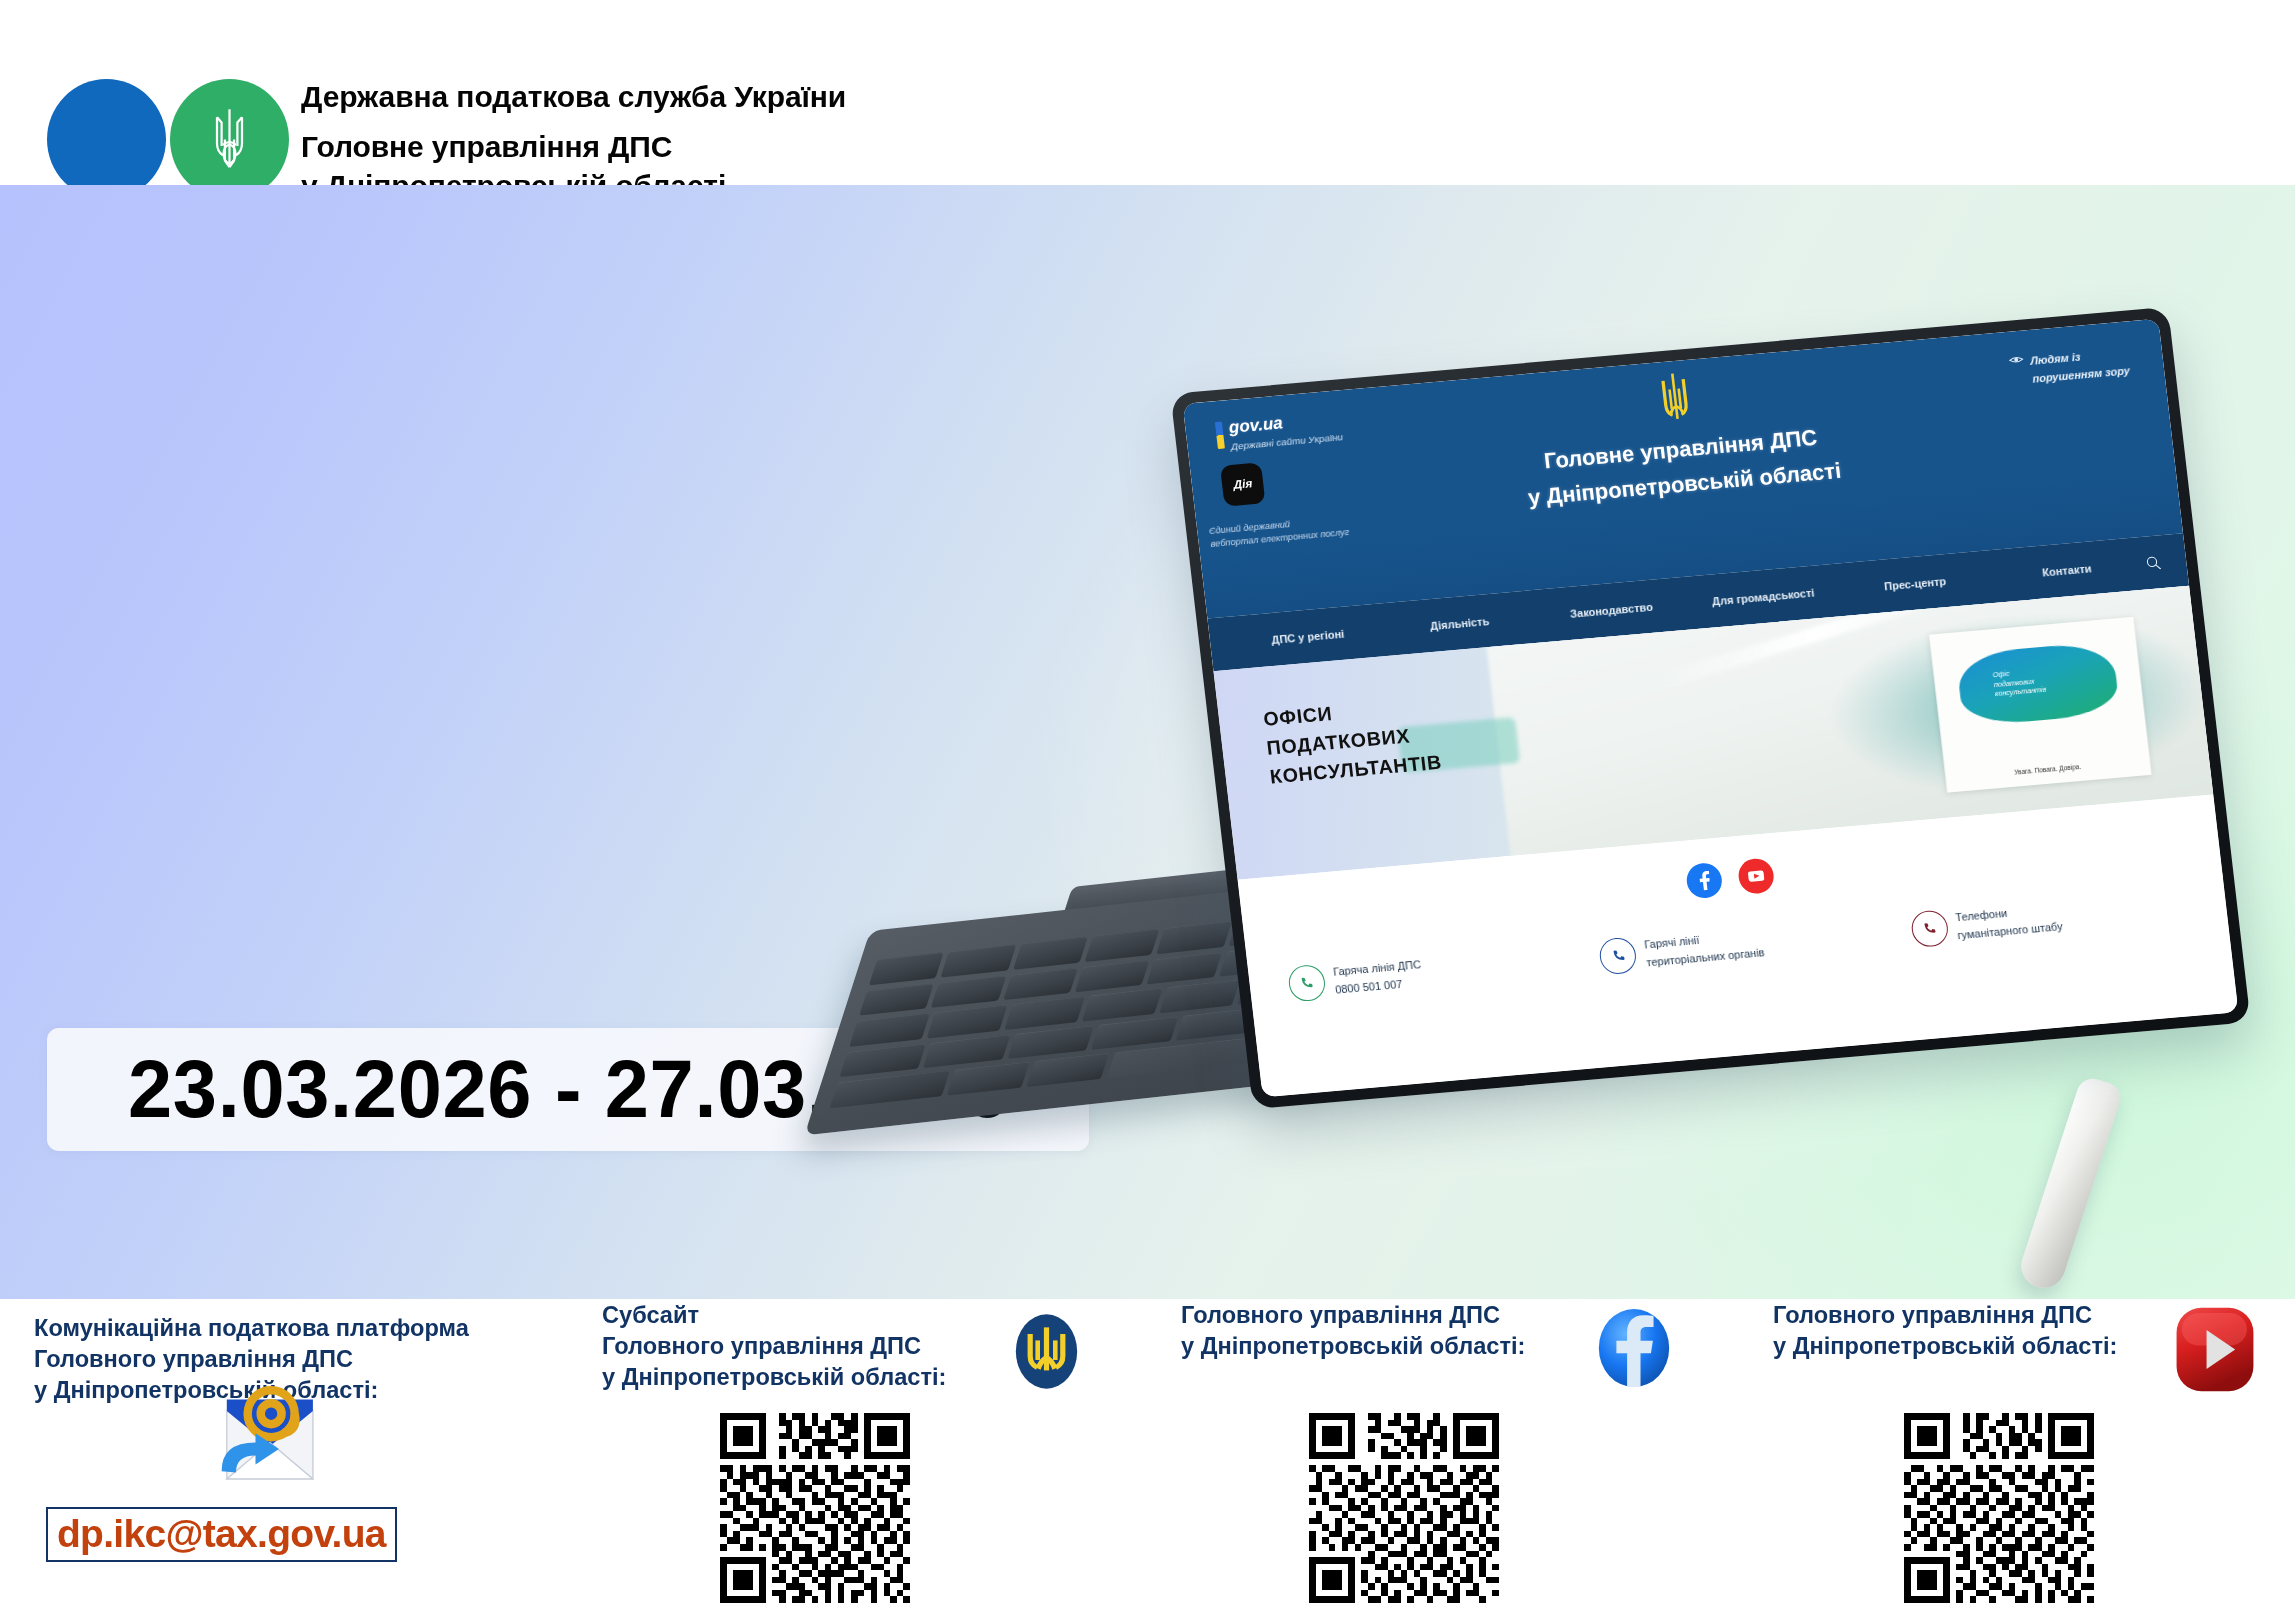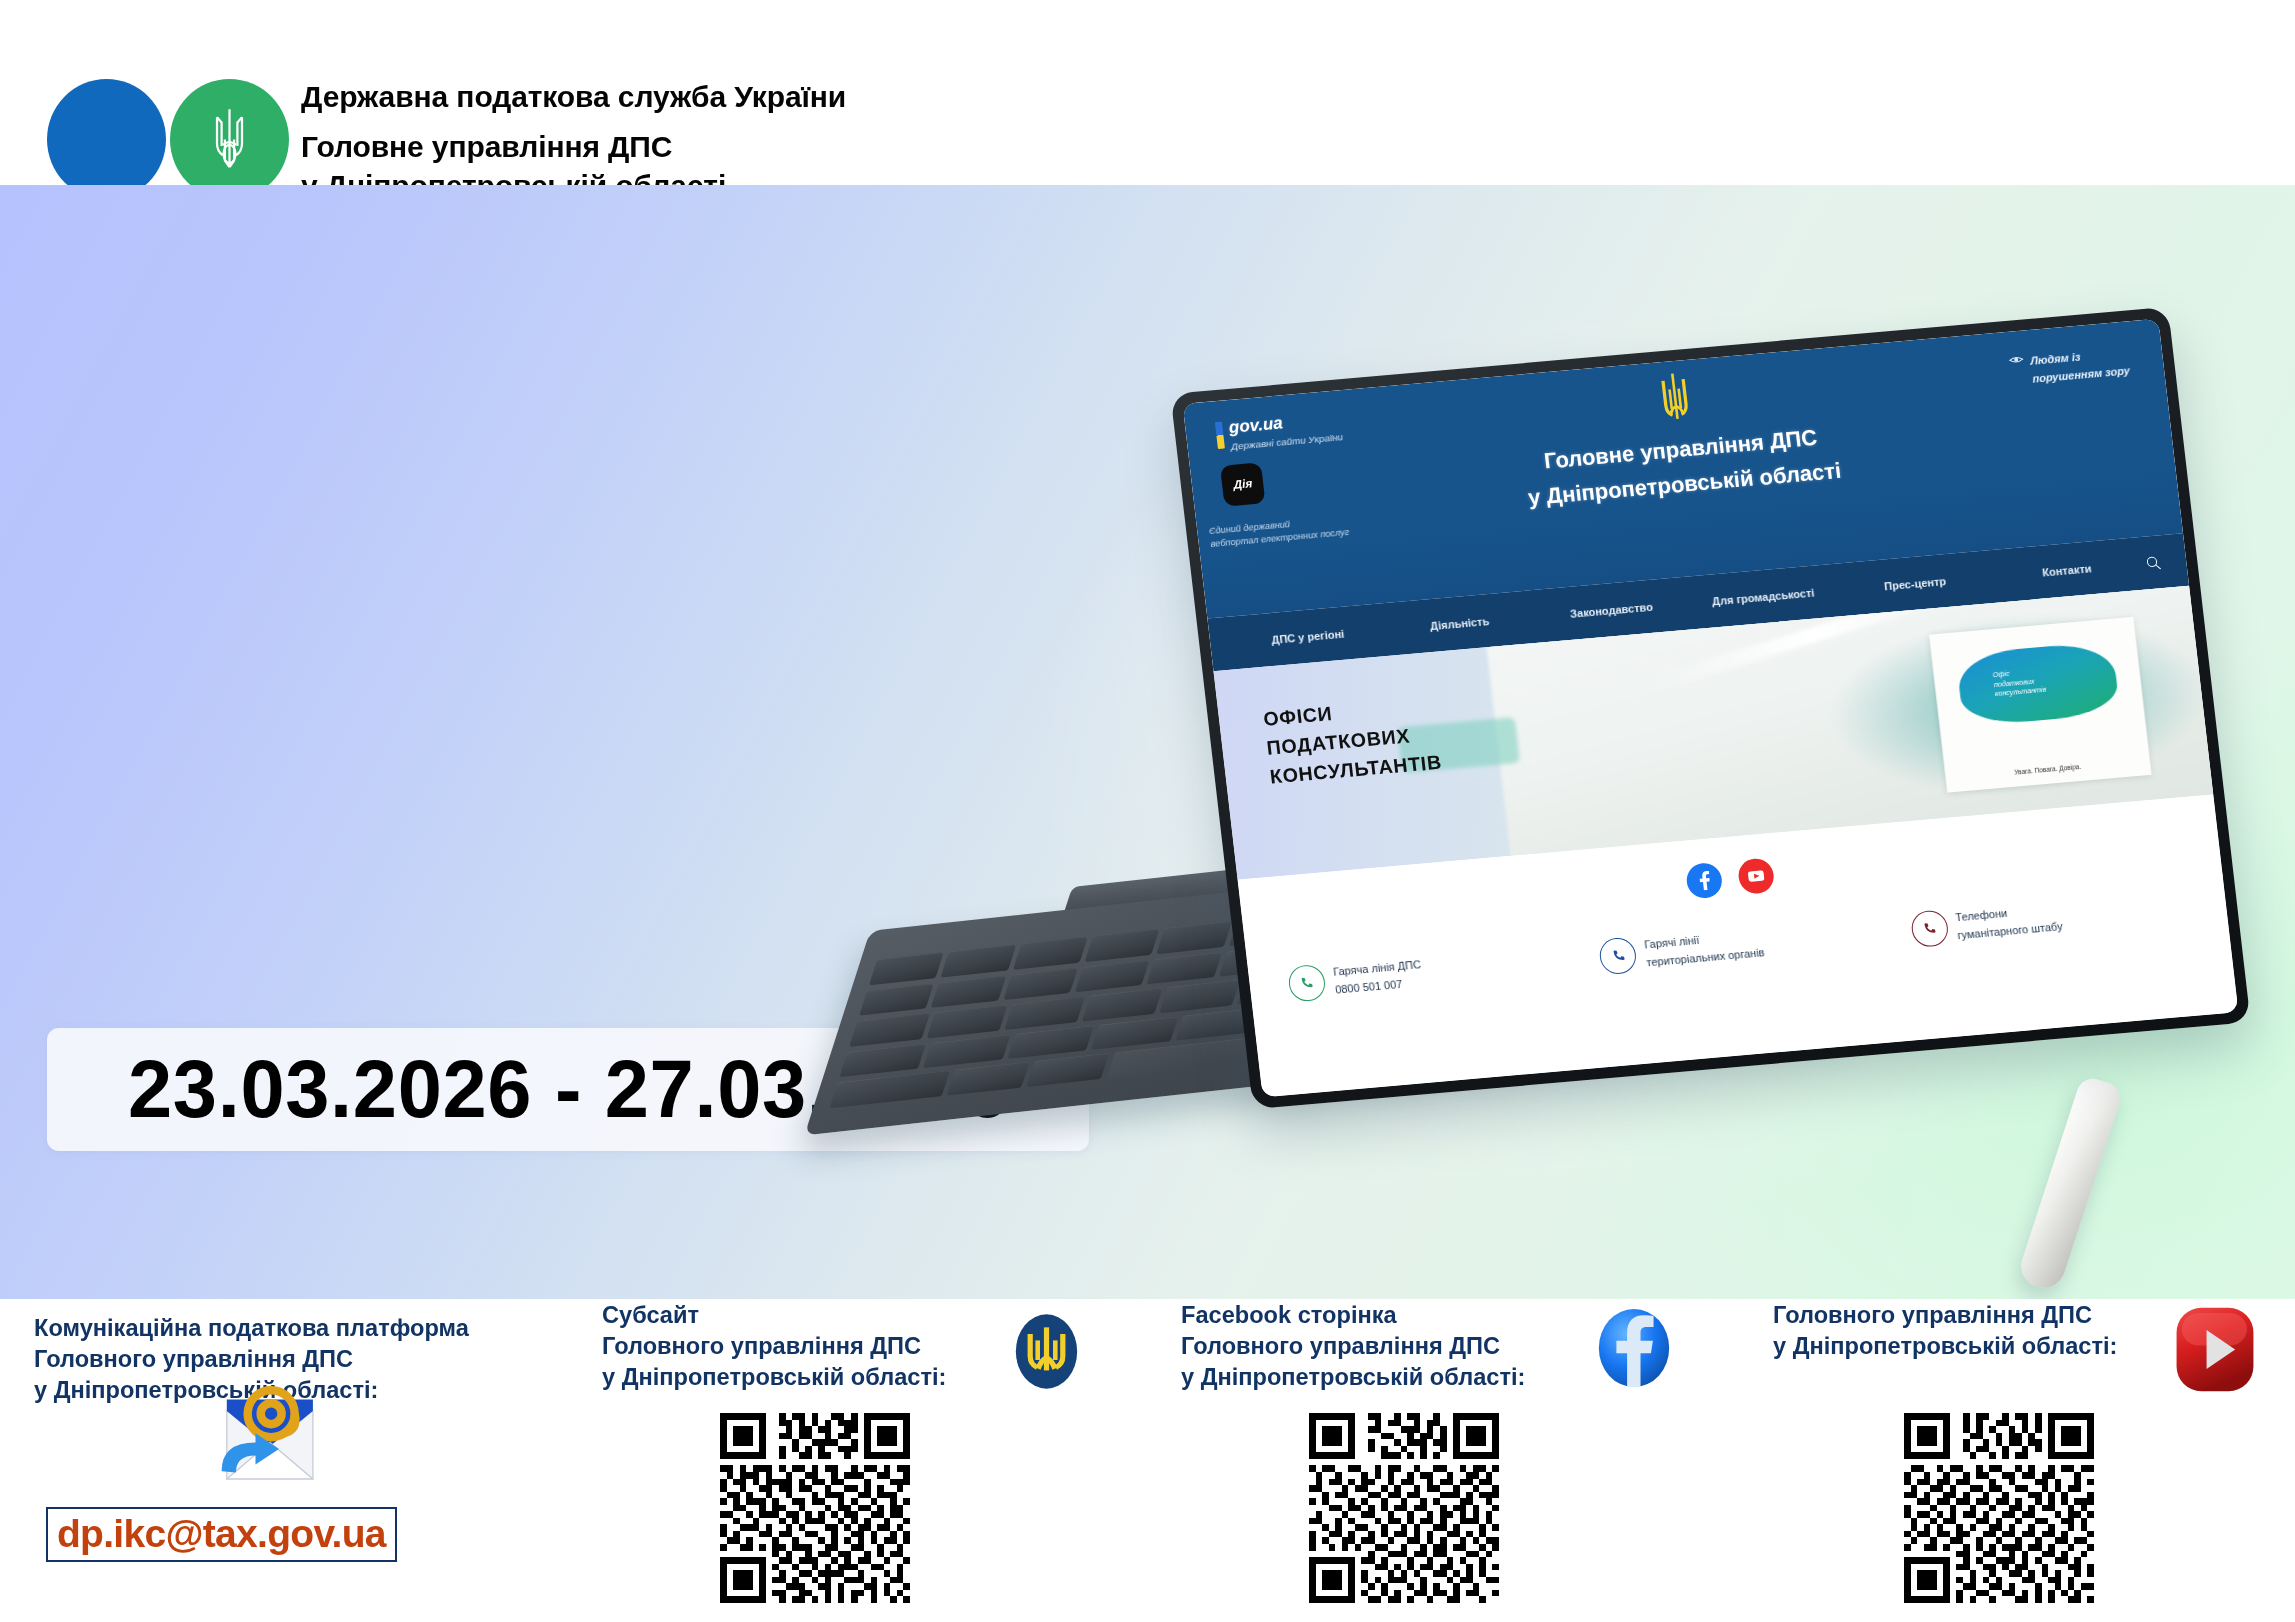--- a/index.html
+++ b/index.html
@@ -831,21 +831,20 @@
           <rect x="18" y="28" width="1" height="1"></rect>
           <rect x="20" y="28" width="1" height="1"></rect>
           <rect x="26" y="28" width="1" height="1"></rect>
           <rect x="28" y="28" width="1" height="1"></rect>
       </g>
     </svg>
   </div>
 
   <div class="footer-col" style="left:1181px;width:523px;">
     <div class="fcol-head">
-      <div class="fcol-title">Facebook сторінка</div>
       <div class="fcol-title">Головного управління ДПС</div>
       <div class="fcol-title">у Дніпропетровській області:</div>
     </div>
     <svg class="fcol-icon" style="left:411px;top:5.2px;" width="84" height="86" viewBox="0 0 128 132">
       <defs>
         <radialGradient id="fbg" cx="38%" cy="32%" r="78%">
           <stop offset="0%" stop-color="#62b4ff"></stop>
           <stop offset="52%" stop-color="#1877f2"></stop>
           <stop offset="100%" stop-color="#0b4ea8"></stop>
         </radialGradient>

